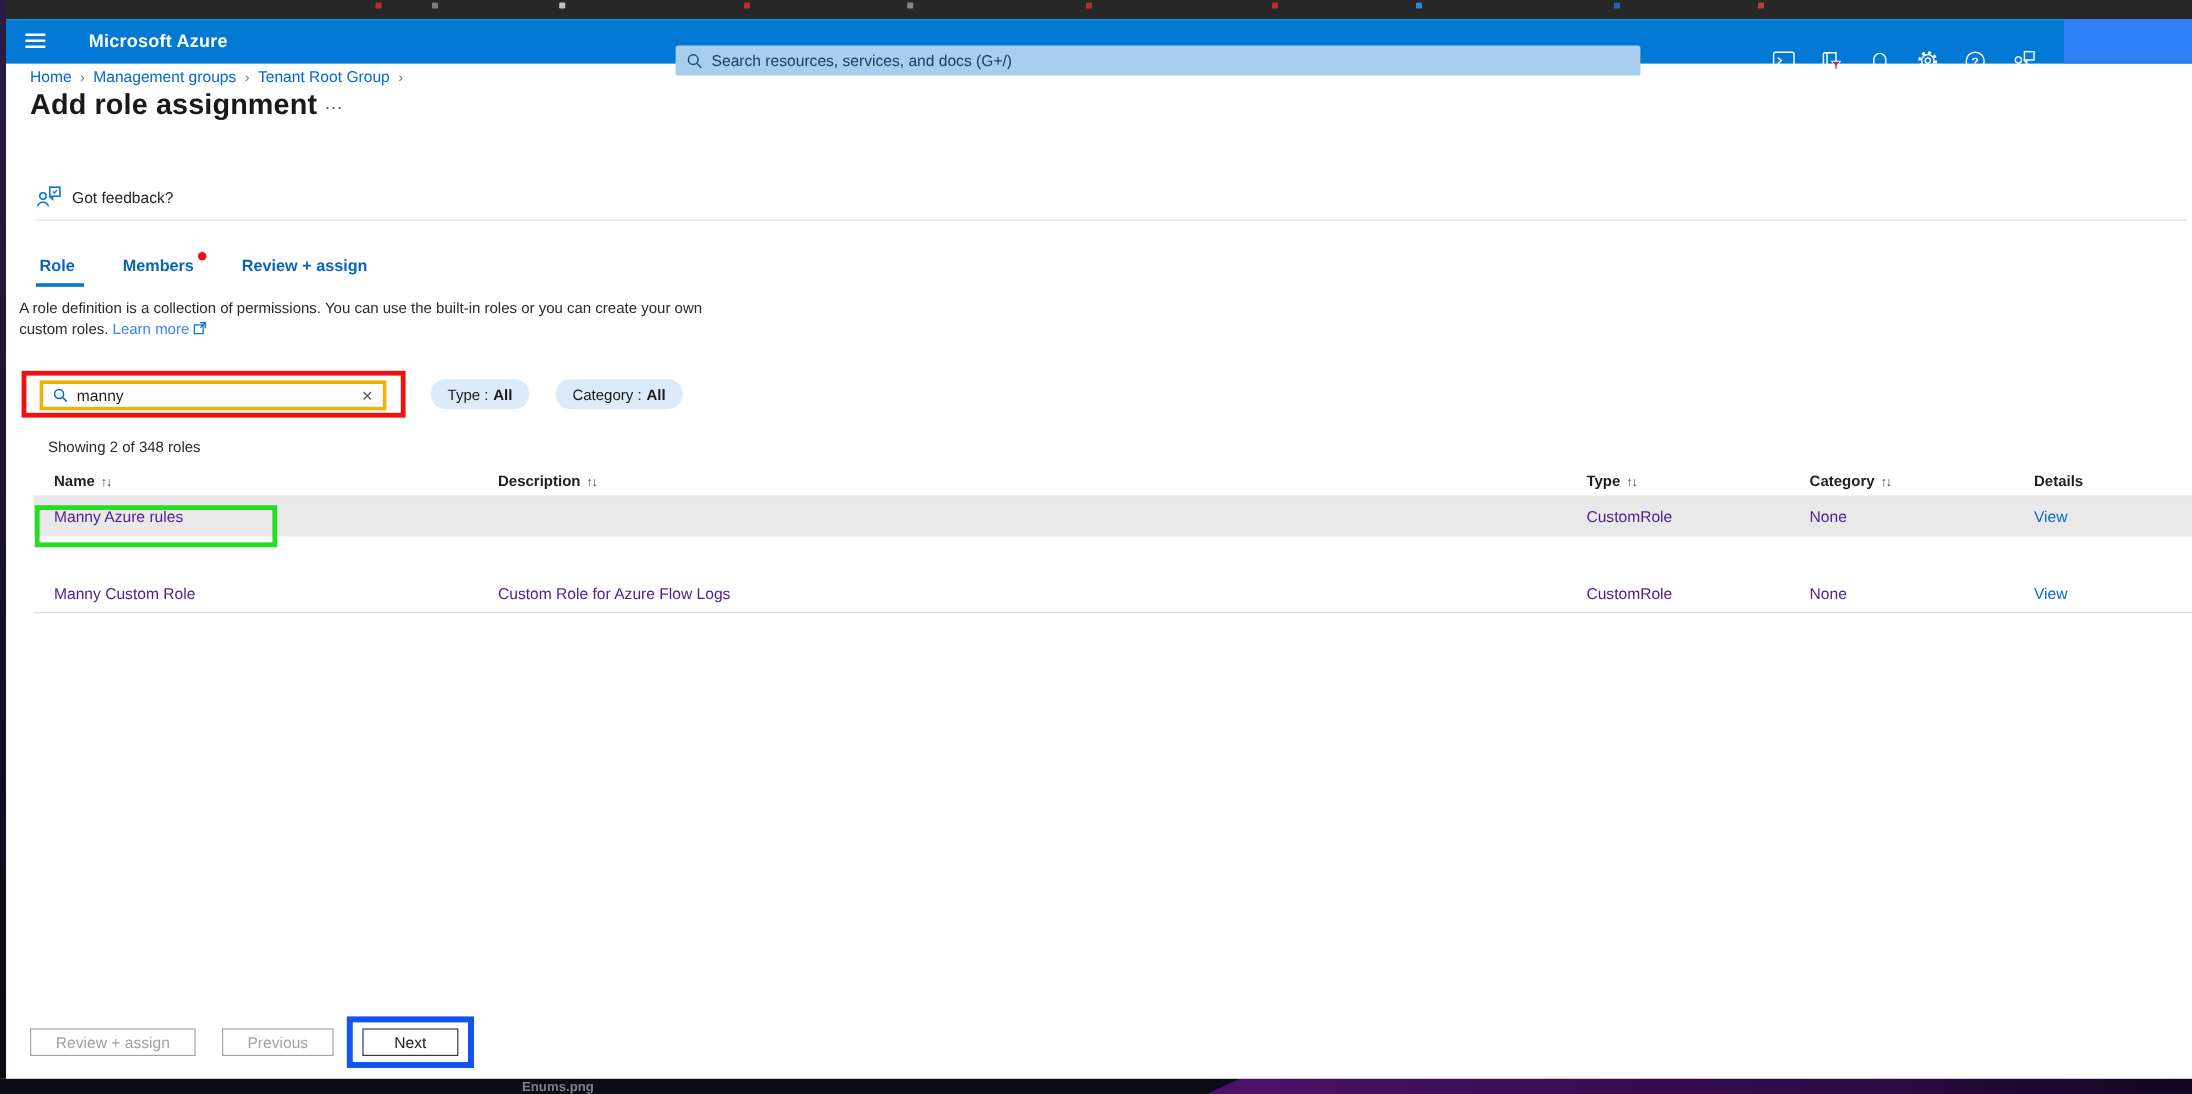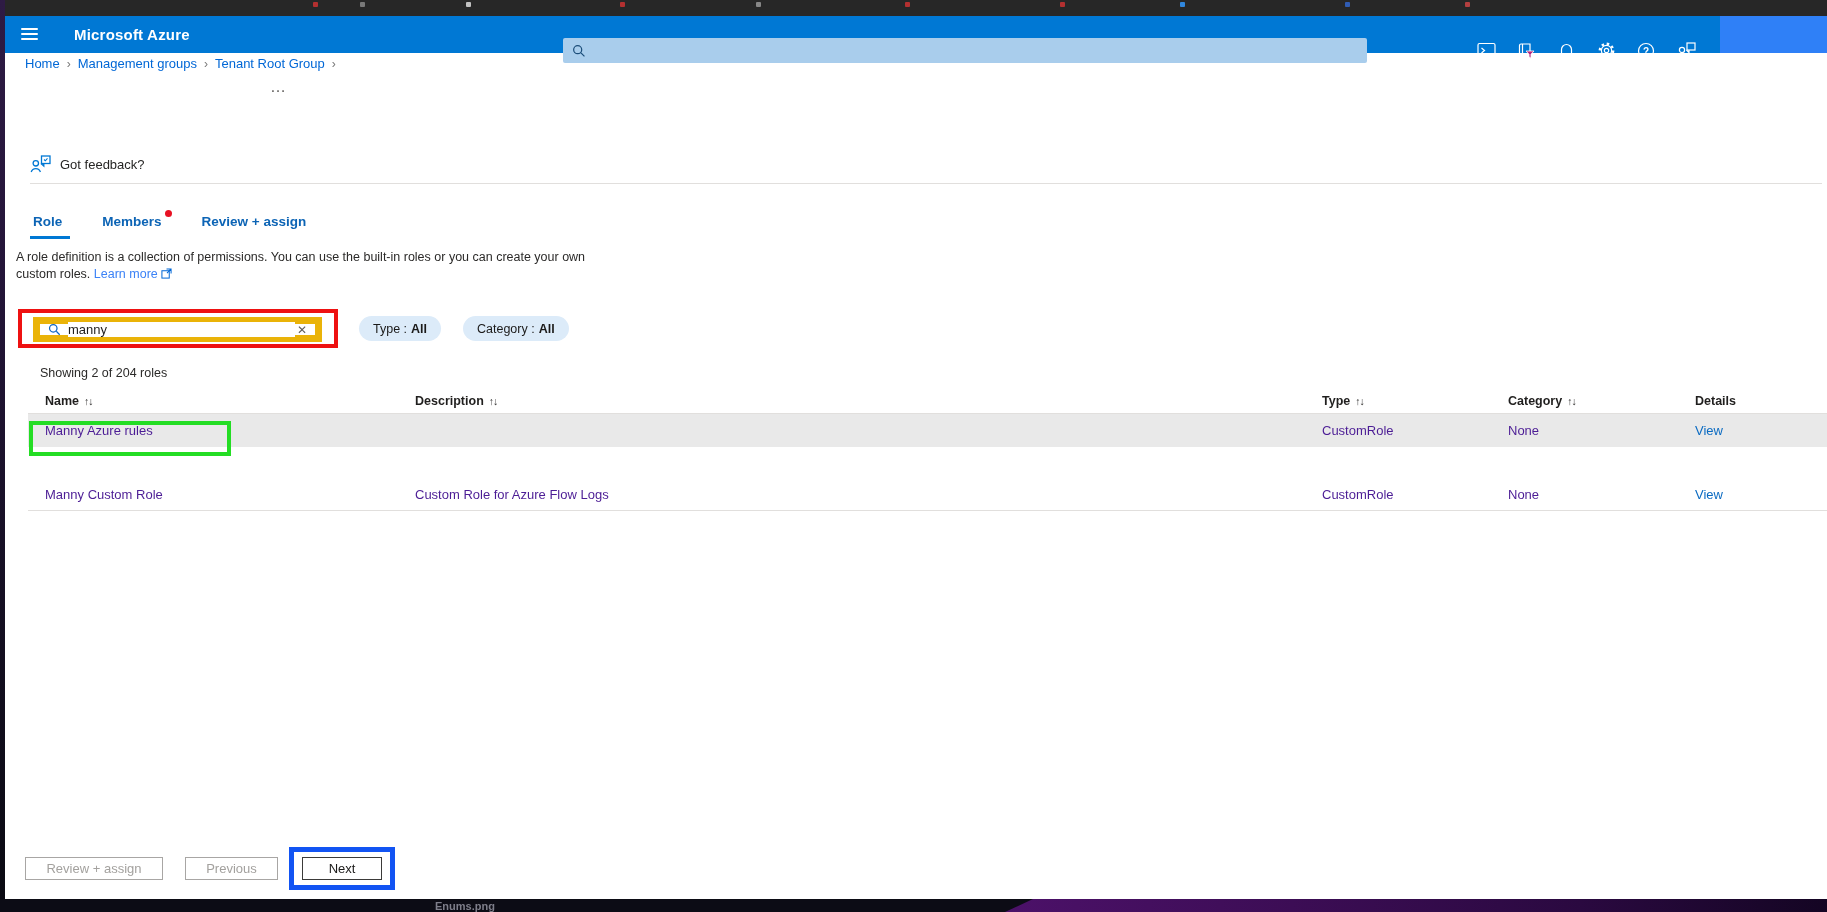--- a/index.html
+++ b/index.html
@@ -47,21 +47,21 @@
   .tab { font-size:13.5px; font-weight:600; color:#0c64b5; margin-right:40px; position:relative; cursor:pointer; }
   .tab .dot { position:absolute; right:-10px; top:-4px; width:7px; height:7px; border-radius:50%; background:#e81123; }
   .tab-underline { position:absolute; left:30px; top:236px; width:40px; height:3px; background:#0078d4; }
 
   
   .role-desc { position:absolute; left:16px; top:249px; font-size:12.5px; line-height:17px; color:#2b2a29; }
   .role-desc a { color:#3b82f6; text-decoration:none; cursor:pointer; }
 
   
   .red-box { position:absolute; left:18px; top:309px; width:320px; height:39px; border:4px solid #ee1111; z-index:30; }
-  .role-search { position:absolute; left:33px; top:317px; width:289px; height:25px; border:7px solid #eab308;
+  .role-search { position:absolute; left:33px; top:317px; width:289px; height:25px; border:3px solid #eab308;
     background:#fff; display:flex; align-items:center; padding:0 6px 0 8px; }
   .role-search input { border:none; outline:none; flex:1; font-size:13px; color:#201f1e; margin-left:7px; font-family:inherit; }
   .role-search .clear { color:#605e5c; font-size:12px; cursor:pointer; padding:0 2px; }
   .pill { position:absolute; top:316px; height:25px; background:#dcebf9; border-radius:13px; display:flex;
     align-items:center; padding:0 14px; font-size:12.5px; color:#1b1a19; cursor:pointer; white-space:nowrap; }
   .pill b { margin-left:4px; font-weight:700; }
   .pill.type { left:359px; }
   .pill.category { left:463px; }
 
   
@@ -117,20 +117,21 @@
         <span></span>
         <span></span>
       </div>
     <div class="brand">Microsoft Azure</div>
 
     <div class="global-search">
       <svg width="14" height="14" viewBox="0 0 16 16">
         <circle cx="6.5" cy="6.5" r="4.6" fill="none" stroke="#1b4d79" stroke-width="1.4"></circle>
         <line x1="10.2" y1="10.2" x2="14.2" y2="14.2" stroke="#1b4d79" stroke-width="1.4"></line>
       </svg>
+      <input type="text" placeholder="Search resources, services, and docs (G+/)" style="">
     </div>
 
     <div class="topicons">
       <div class="topicon">
         <svg width="19" height="17" viewBox="0 0 19 17" fill="none" stroke="#fff" stroke-width="1.2">
           <rect x="1" y="1.5" width="17" height="14" rx="1.5"></rect>
           <polyline points="4.5,6 7.5,8.5 4.5,11"></polyline>
           <line x1="9.5" y1="12" x2="13.5" y2="12"></line>
         </svg>
       </div>
@@ -169,20 +170,21 @@
         </svg>
       </div>
     </div>
     <div class="account-block"></div>
   </div>
 
   <div class="breadcrumb">
     <a>Home</a><span class="sep">›</span><a>Management groups</a><span class="sep">›</span><a>Tenant Root Group</a><span class="sep">›</span>
   </div>
 
+  <div class="page-title">Add role assignment</div>
   <div class="title-more">…</div>
 
   <div class="feedback-row">
     <svg width="21" height="19" viewBox="0 0 21 19" fill="none" stroke="#0078d4" stroke-width="1.3">
       <rect x="11.5" y="1" width="8.5" height="7.5"></rect>
       <path d="M13.8 8.5 v2.6 L11 8.5"></path>
       <path d="M14 4.5 l1.3 1.3 2.2 -2.4" stroke-width="1.1"></path>
       <circle cx="5.8" cy="8.3" r="2.7"></circle>
       <path d="M1.2 17 a4.8 4.8 0 0 1 9.2 0"></path>
     </svg>
@@ -218,21 +220,21 @@
   </div>
   <div class="pill type">
     <span>Type :</span>
       <b>All</b>
   </div>
   <div class="pill category">
     <span>Category :</span>
       <b>All</b>
   </div>
 
-  <div class="summary">Showing 2 of 204 roles</div>
+  <div class="summary">Showing 2 of 348 roles</div>
 
   <div class="grid">
     <div class="grid-header">
       <div class="col c-name"><span>Name</span><span class="sort">↑↓</span></div>
       <div class="col c-desc"><span>Description</span><span class="sort">↑↓</span></div>
       <div class="col c-type"><span>Type</span><span class="sort">↑↓</span></div>
       <div class="col c-cat"><span>Category</span><span class="sort">↑↓</span></div>
       <div class="col c-det"><span>Details</span></div>
     </div>
     <div class="grid-row hl">

